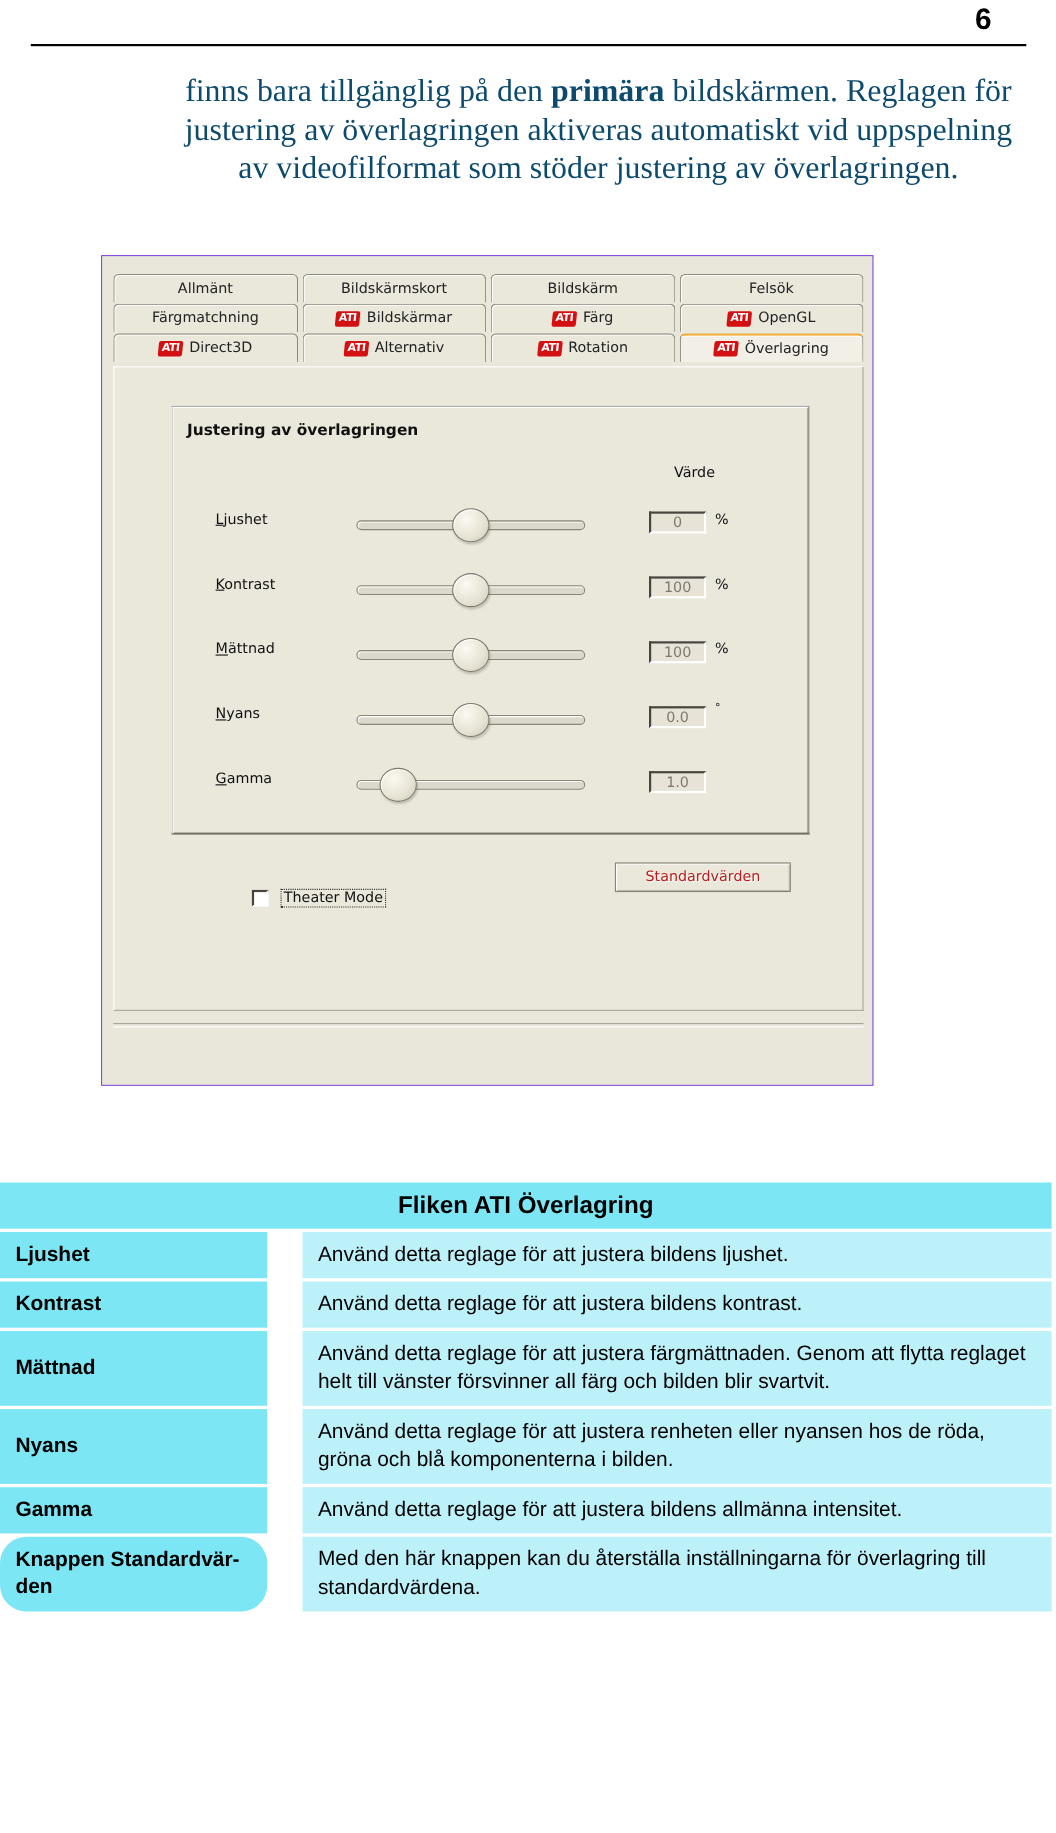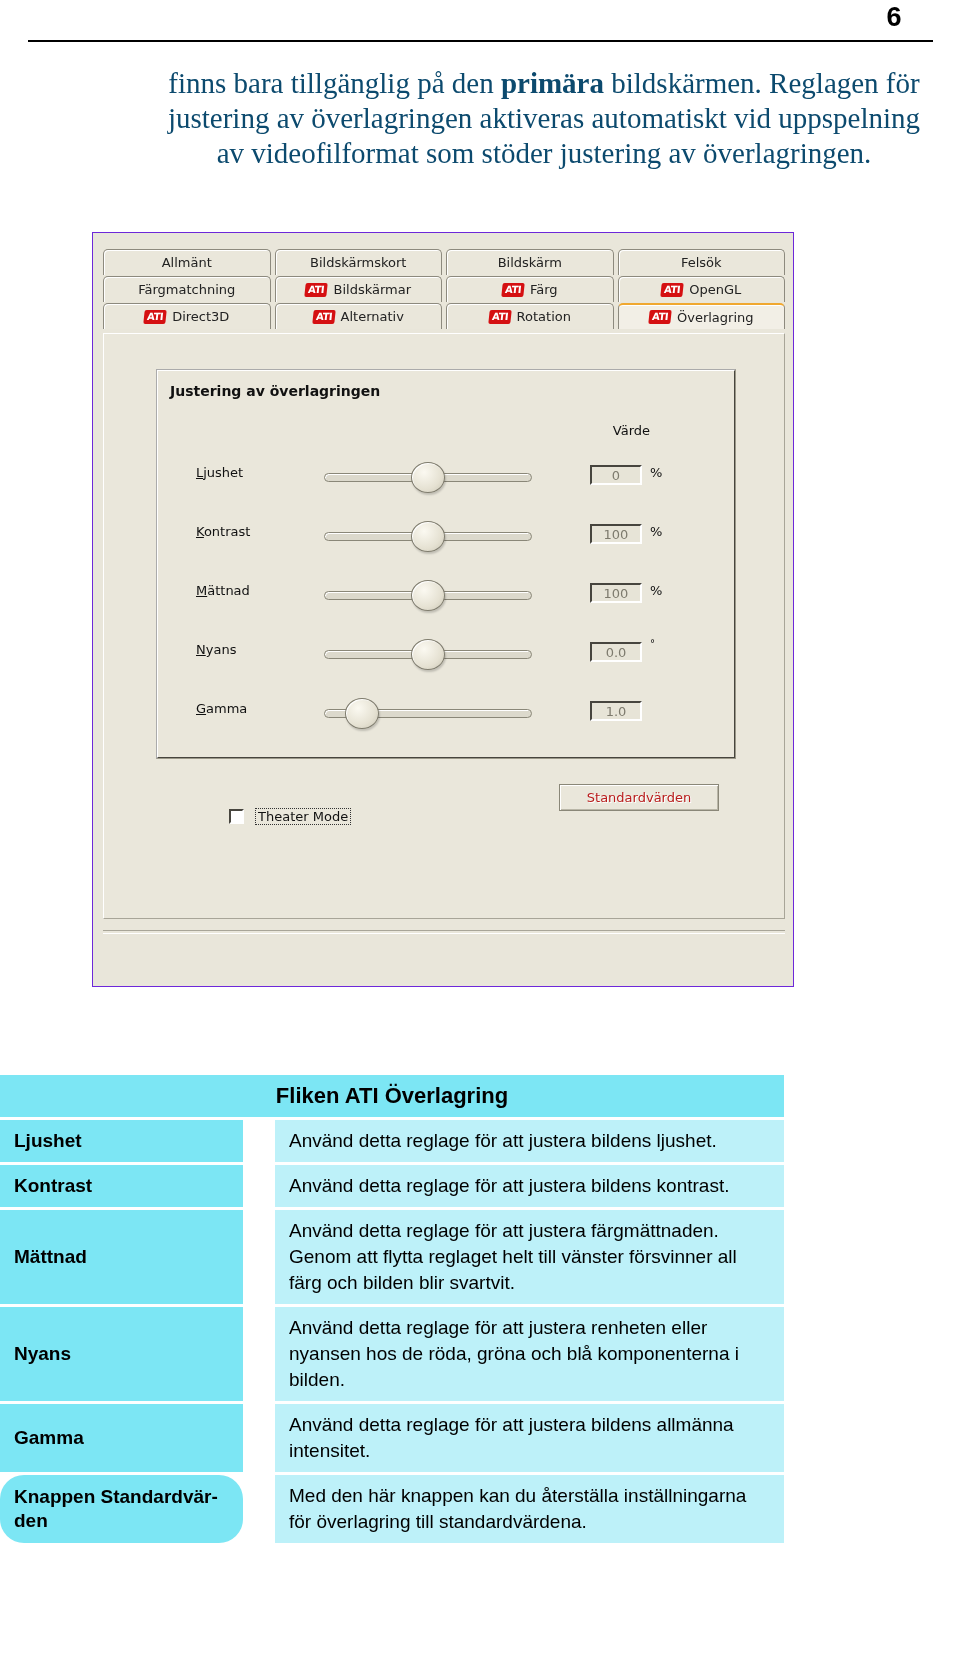--- a/index.html
+++ b/index.html
@@ -321,21 +321,21 @@
     height: 2px;
     border-top: 1px solid #a8a598;
     border-bottom: 1px solid #ffffff;
   }
 
   
   .desc-table {
     position: absolute;
     left: 0;
     top: 1072px;
-    width: 784px;
+    width: 956px;
     border-collapse: separate;
     border-spacing: 0 3px;
   }
   .desc-table td, .desc-table th {
     vertical-align: middle;
     padding: 8px 14px;
     font-family: "Liberation Sans", sans-serif;
     color: #000;
   }
   .tbl-header {

